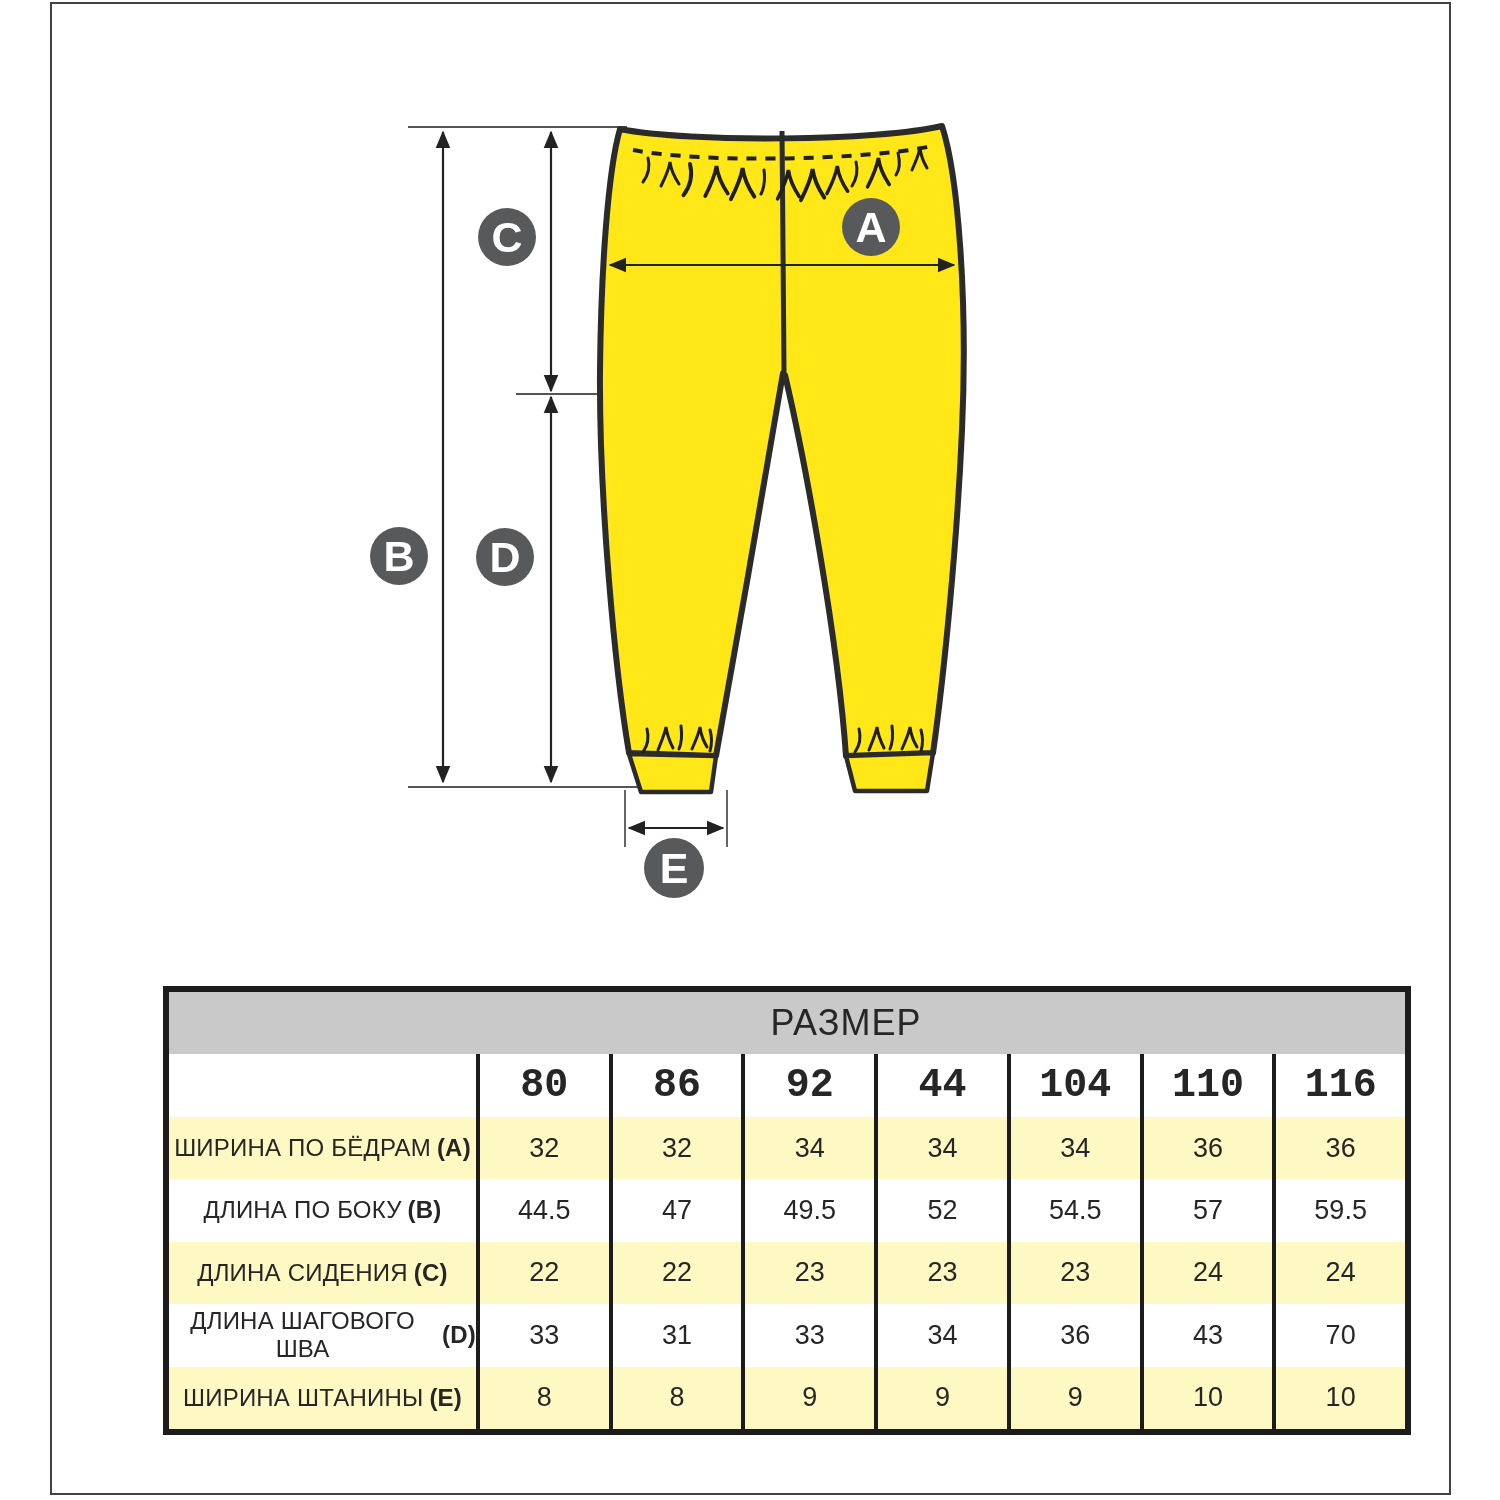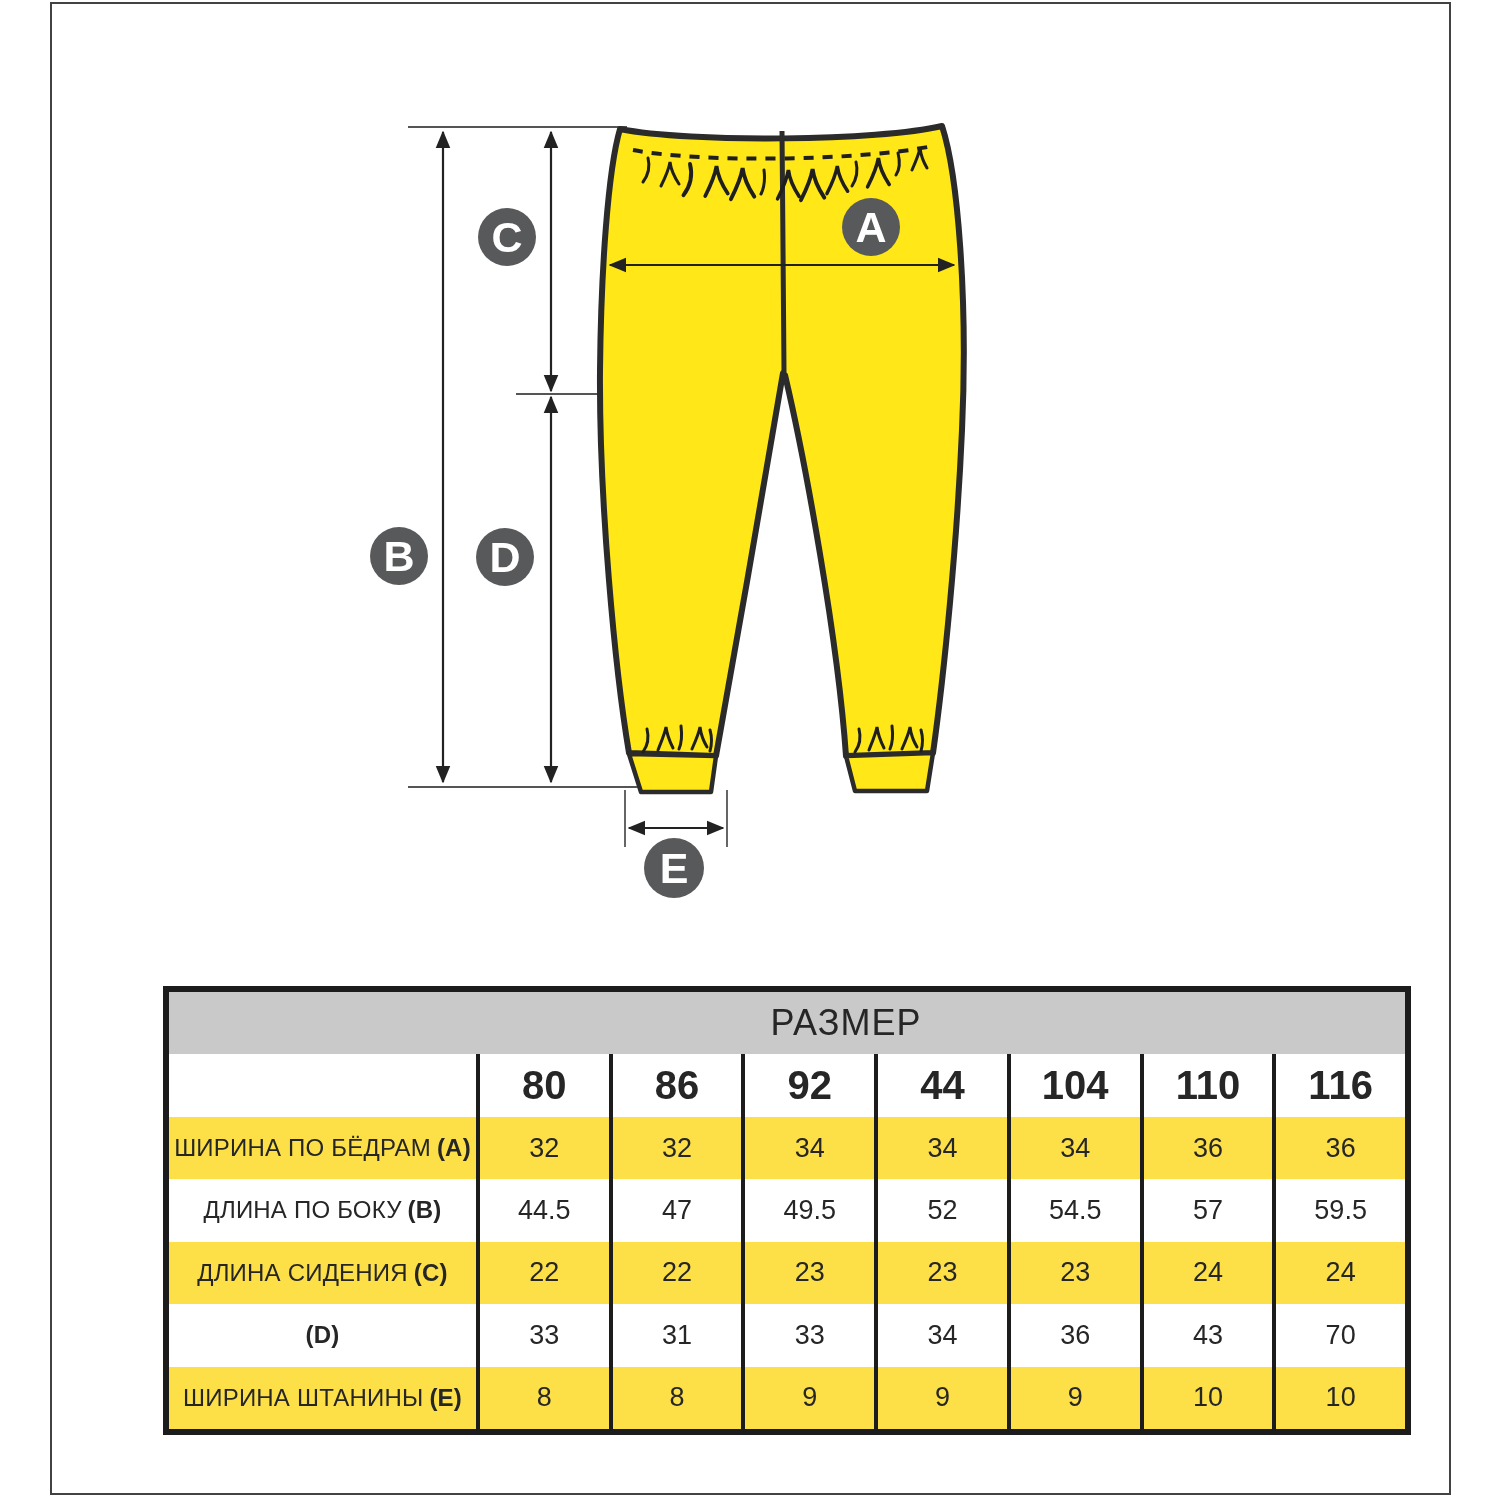--- a/index.html
+++ b/index.html
@@ -25,25 +25,25 @@
     display:flex;align-items:center;justify-content:center;
     box-sizing:border-box;min-width:0;color:#262626;
   }
   .header-cell{grid-column:1 / -1;background:#c9c9c9;position:relative;}
   .header-cell span{
     position:absolute;left:307px;top:0;width:740px;height:100%;
     display:flex;align-items:center;justify-content:center;
     font-size:36px;letter-spacing:1px;
   }
   .sep{border-left:4px solid #1c1c1c;}
-  .sizes-row .cell{font-weight:bold;font-size:40px;}
+  .sizes-row .cell{font-weight:bold;font-size:40px;font-family:Liberation Mono, monospace;}
   .value-cell{font-size:27px;}
   .label-cell{font-size:24px;gap:6px;letter-spacing:0.2px;text-align:center;}
   .label-cell b{font-weight:bold;}
-  .row-gray .cell{background:#fde047;}
+  .row-gray .cell{background:#fef9c3;}
   .row-white .cell{background:#ffffff;}
 </style>
 </head>
 <body>
 
 <div class="frame"></div>
 
 <svg class="diagram" viewBox="0 0 1500 990" xmlns="http://www.w3.org/2000/svg">
   <defs>
     <marker id="arr" viewBox="0 0 12 12" refX="11" refY="6" markerWidth="8" markerHeight="8" orient="auto-start-reverse">
@@ -190,20 +190,21 @@
     <div class="cell value-cell sep">22</div>
     <div class="cell value-cell sep">23</div>
     <div class="cell value-cell sep">23</div>
     <div class="cell value-cell sep">23</div>
     <div class="cell value-cell sep">24</div>
     <div class="cell value-cell sep">24</div>
   </div>
 
   <div class="row data-row row-white">
     <div class="cell label-cell">
+      <span>ДЛИНА ШАГОВОГО ШВА</span>
       <b>(D)</b>
     </div>
     <div class="cell value-cell sep">33</div>
     <div class="cell value-cell sep">31</div>
     <div class="cell value-cell sep">33</div>
     <div class="cell value-cell sep">34</div>
     <div class="cell value-cell sep">36</div>
     <div class="cell value-cell sep">43</div>
     <div class="cell value-cell sep">70</div>
   </div>

